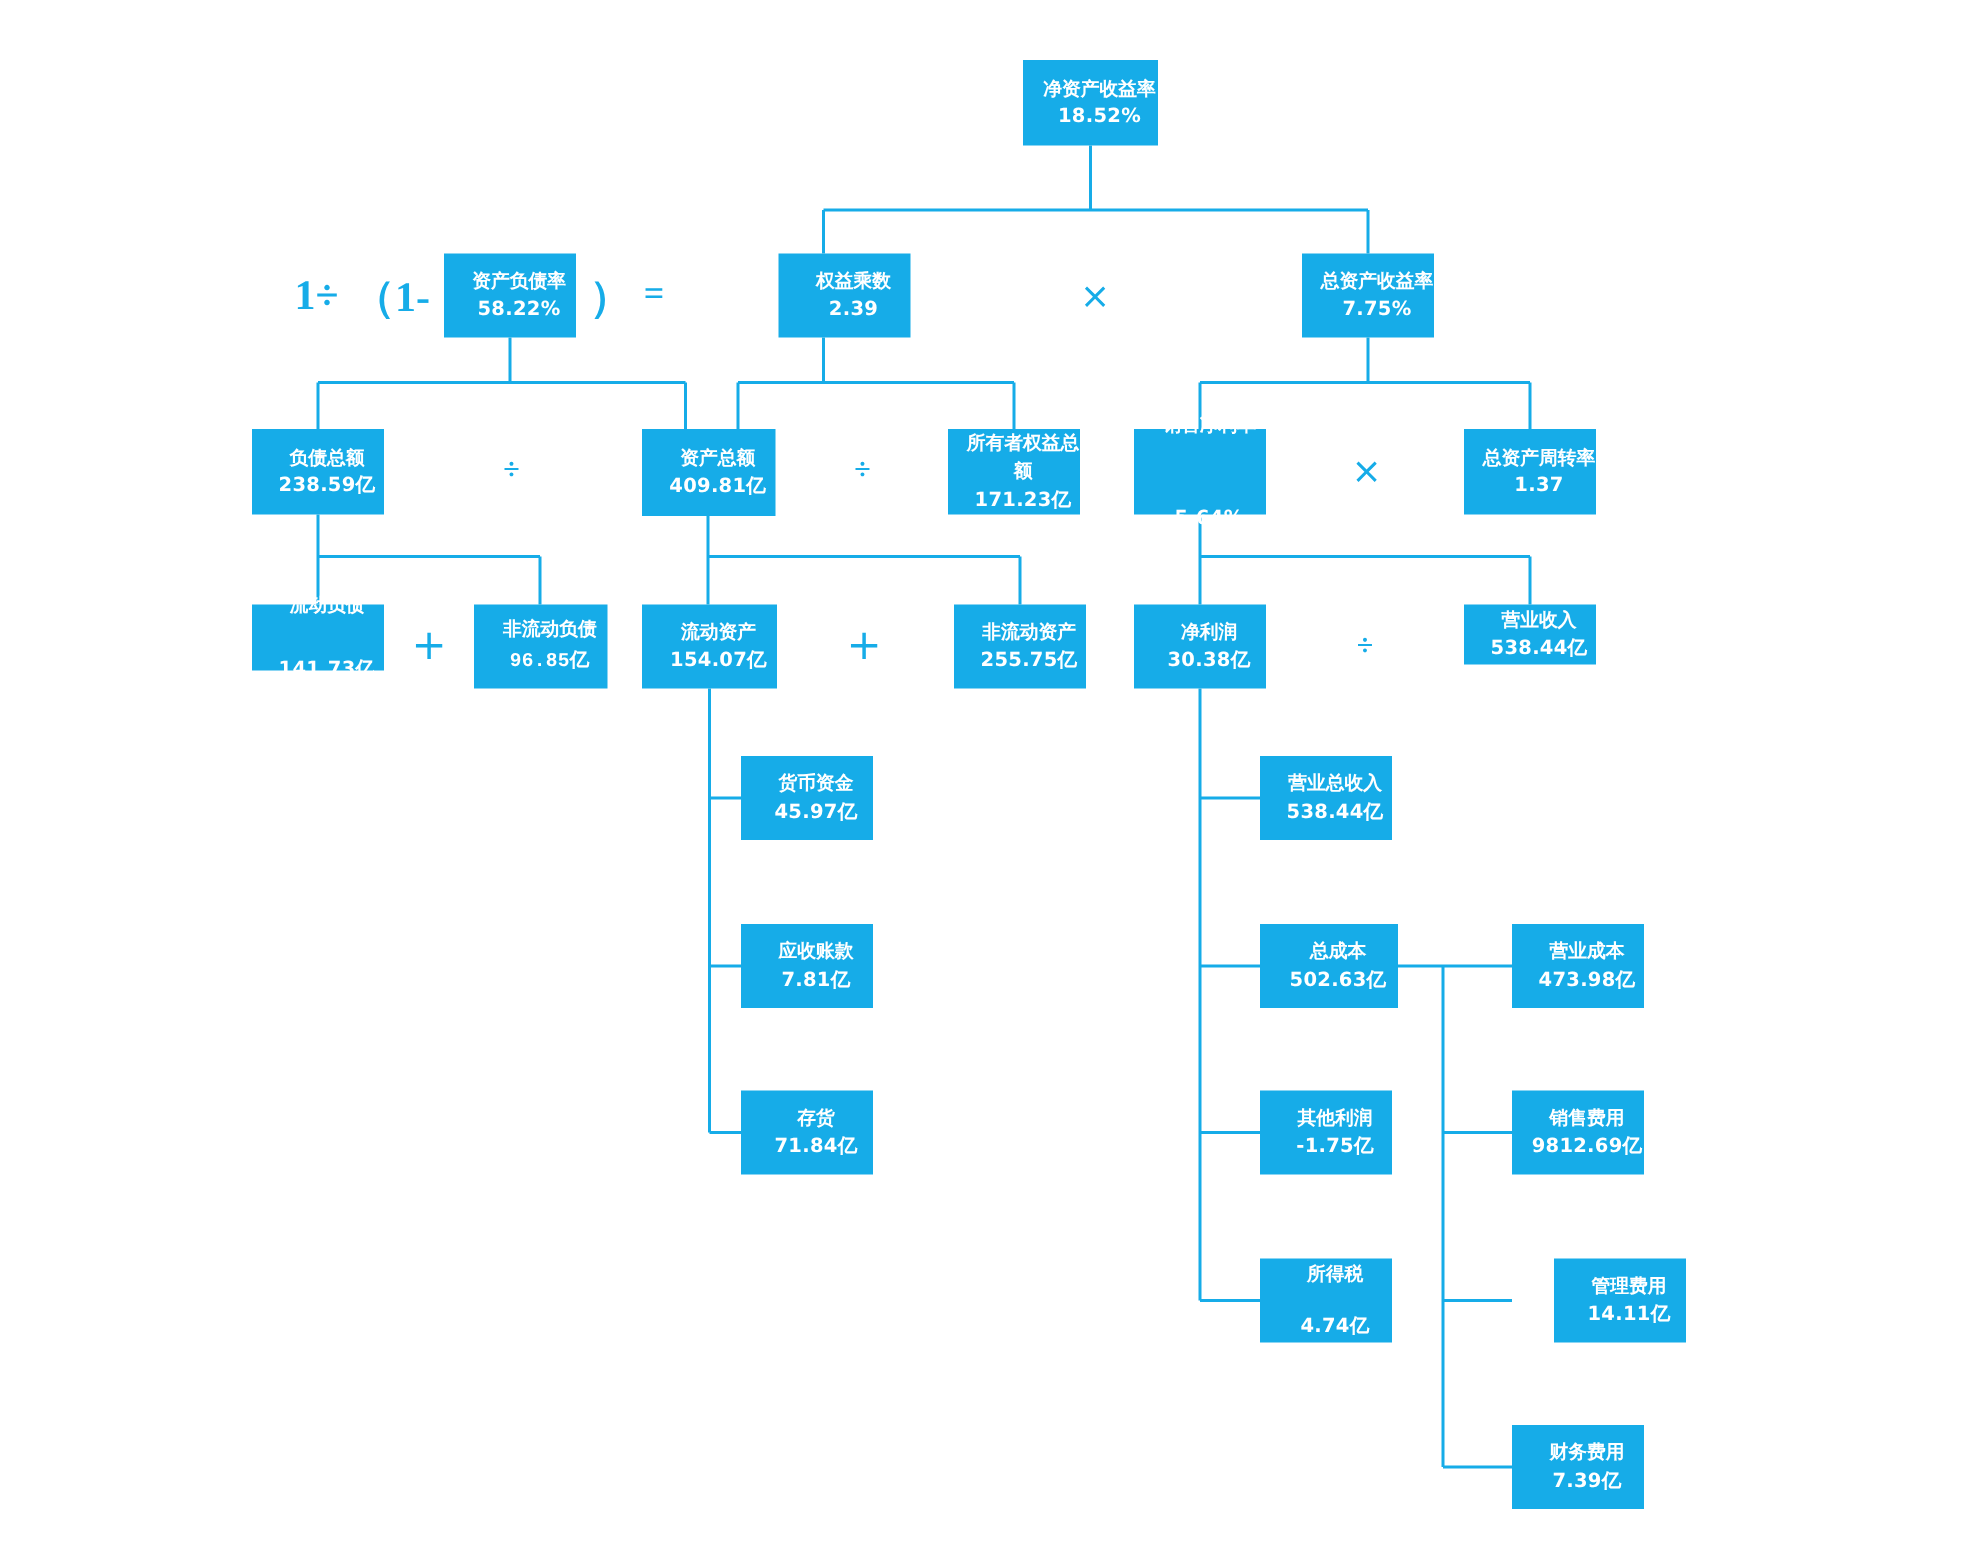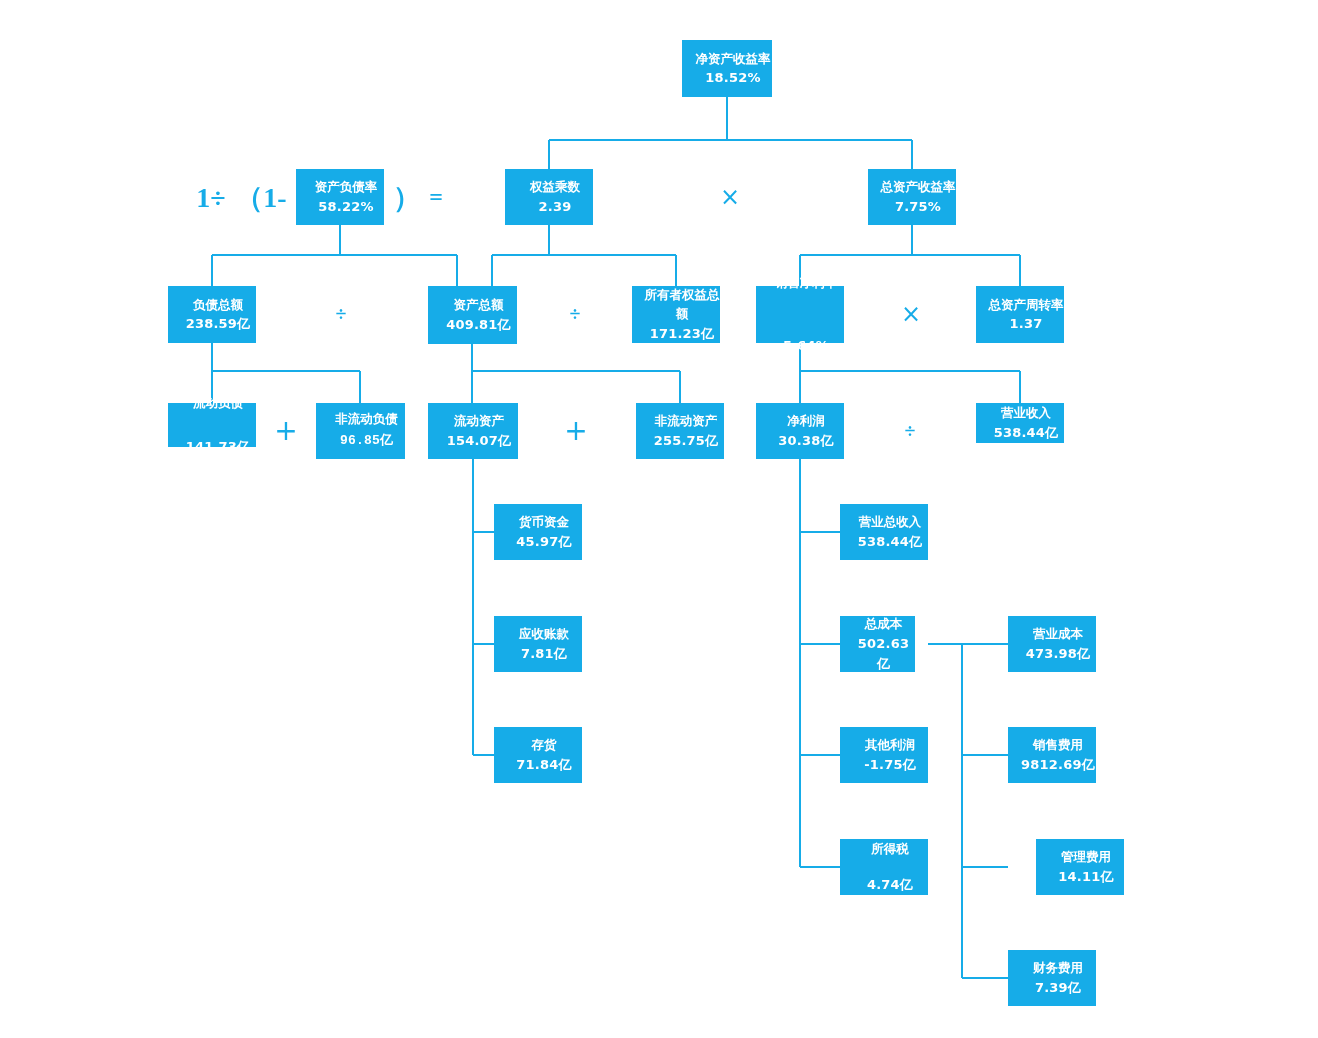--- a/index.html
+++ b/index.html
@@ -76,21 +76,21 @@
 
   <div class="node" style="left:682px; top:40px; width:90px; height:57px;">
     <div class="lbl">净资产收益率</div>
     <div class="val">18.52%</div>
   </div>
 
   <div class="node" style="left:296px; top:169px; width:88px; height:56px;">
     <div class="lbl">资产负债率</div>
     <div class="val">58.22%</div>
   </div>
-  <div class="node" style="left:505px; top:169px; width:88px; height:56px;">
+  <div class="node" style="left:519px; top:169px; width:88px; height:56px;">
     <div class="lbl">权益乘数</div>
     <div class="val">2.39</div>
   </div>
   <div class="node" style="left:868px; top:169px; width:88px; height:56px;">
     <div class="lbl">总资产收益率</div>
     <div class="val">7.75%</div>
   </div>
 
   <div class="node" style="left:168px; top:286px; width:88px; height:57px;">
     <div class="lbl">负债总额</div>
@@ -148,21 +148,21 @@
   </div>
   <div class="node" style="left:494px; top:727px; width:88px; height:56px;">
     <div class="lbl">存货</div>
     <div class="val">71.84亿</div>
   </div>
 
   <div class="node" style="left:840px; top:504px; width:88px; height:56px;">
     <div class="lbl">营业总收入</div>
     <div class="val">538.44亿</div>
   </div>
-  <div class="node" style="left:840px; top:616px; width:75px; height:56px;">
+  <div class="node" style="left:840px; top:616px; width:92px; height:56px;">
     <div class="lbl">总成本</div>
     <div class="val">502.63亿</div>
   </div>
   <div class="node" style="left:840px; top:727px; width:88px; height:56px;">
     <div class="lbl">其他利润</div>
     <div class="val">-1.75亿</div>
   </div>
   <div class="node" style="left:840px; top:839px; width:88px; height:56px;gap:16px;">
     <div class="lbl">所得税</div>
     <div class="val">4.74亿</div>

